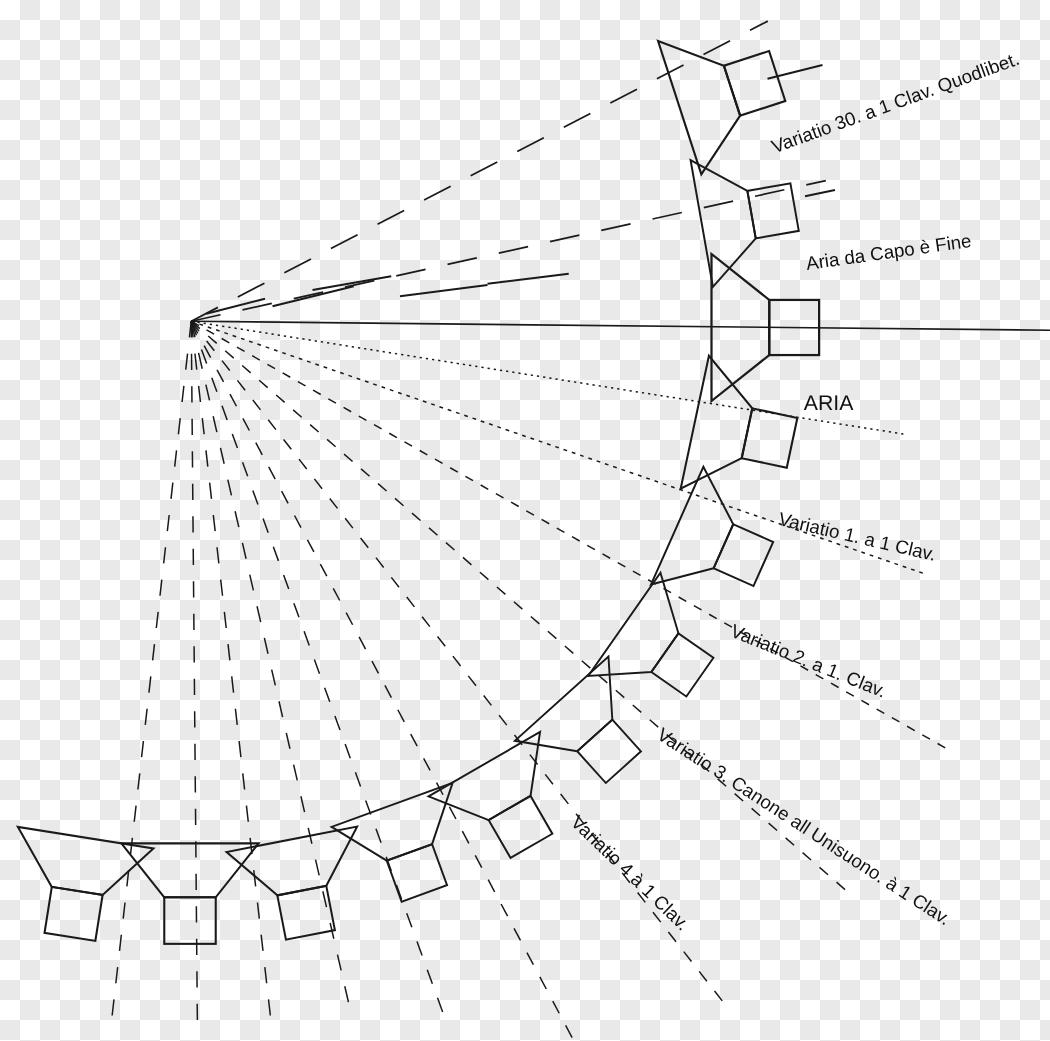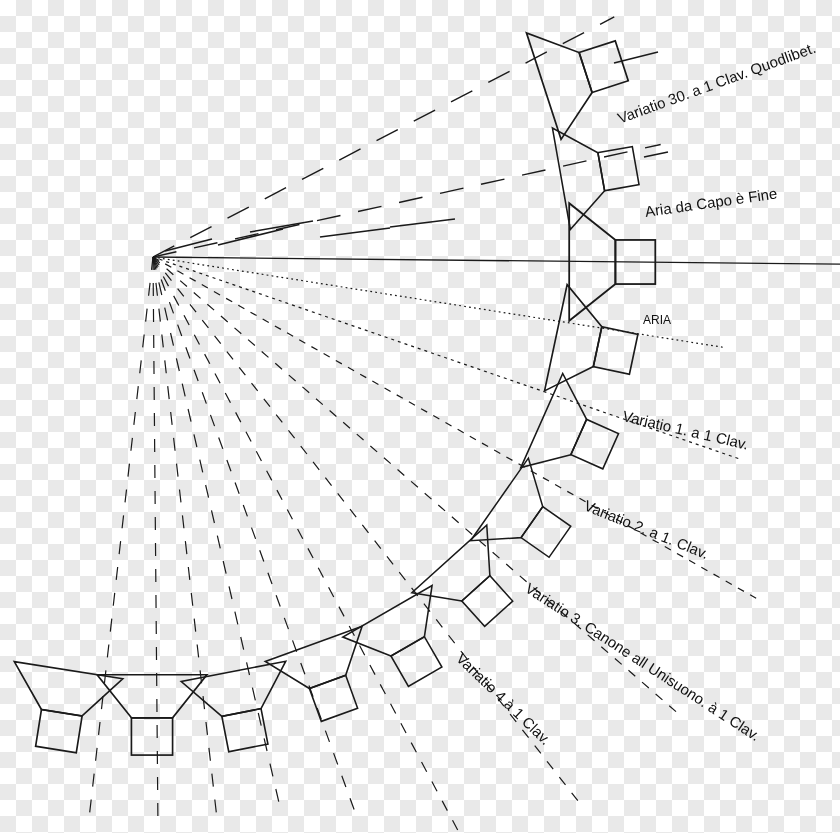--- a/index.html
+++ b/index.html
@@ -114,19 +114,19 @@
         <g transform="translate(63,705) rotate(9) scale(0.98)">
           <rect x="-21" y="8" width="42" height="38" fill="none" stroke="#1a1a1a" stroke-width="1.7"></rect>
           <path d="M -21 8 L -56 -36 L 56 -36 L 21 8 Z" fill="none" stroke="#1a1a1a" stroke-width="1.7" stroke-linejoin="miter"></path>
         </g>
       </g>
     </svg>
 
   <div id="labels-layer">
       <div class="lbl" style="left: 618px; top: 110px; font-size: 15px; transform: rotate(-20deg);">Variatio 30. a 1 Clav. Quodlibet.</div>
       <div class="lbl" style="left: 645px; top: 203px; font-size: 15px; transform: rotate(-8deg);">Aria da Capo è Fine</div>
-      <div class="lbl" style="left: 643px; top: 313px; font-size: 12px; transform: rotate(0deg);">ARIA</div>
+      <div class="lbl" style="left: 643px; top: 313px; font-size: 17px; transform: rotate(0deg);">ARIA</div>
       <div class="lbl" style="left: 623px; top: 407px; font-size: 15px; transform: rotate(13deg);">Variatio 1. a 1 Clav.</div>
       <div class="lbl" style="left: 585px; top: 496px; font-size: 15px; transform: rotate(22deg);">Variatio 2. a 1. Clav.</div>
       <div class="lbl" style="left: 527px; top: 578px; font-size: 15px; transform: rotate(33deg);">Variatio 3. Canone all Unisuono. à 1 Clav.</div>
       <div class="lbl" style="left: 459px; top: 647px; font-size: 15px; transform: rotate(44deg);">Variatio 4 à 1 Clav.</div>
     </div>
 </div>
 
 </body></html>

